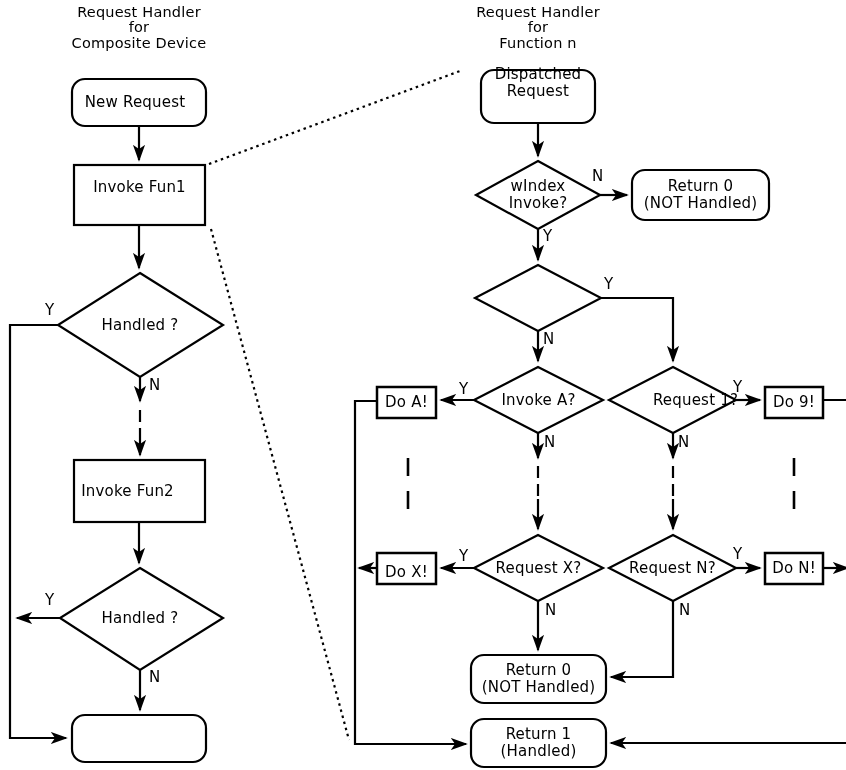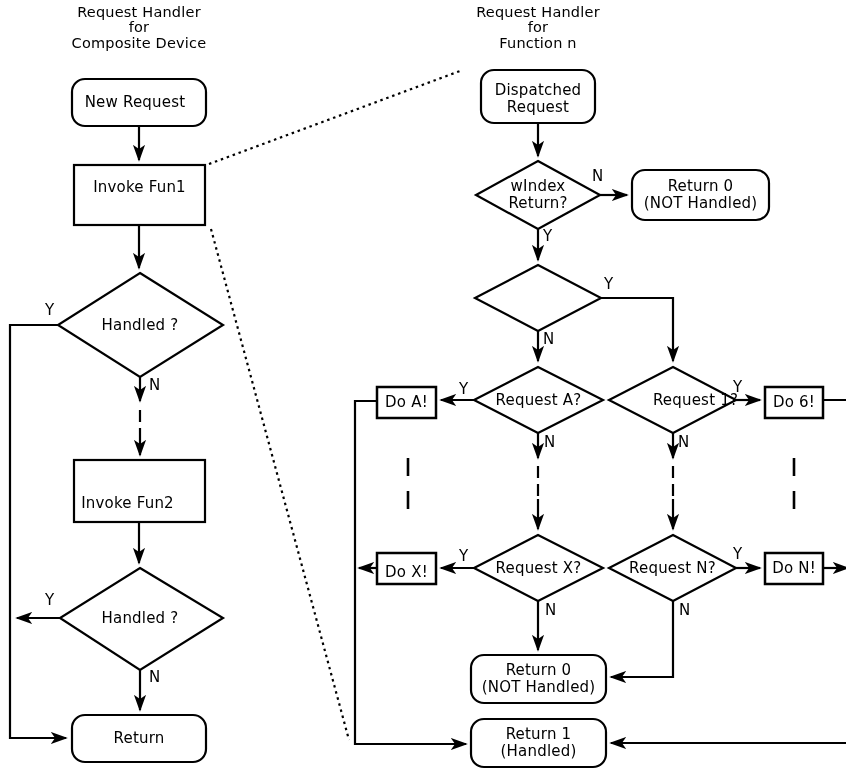--- a/index.html
+++ b/index.html
@@ -113,37 +113,36 @@
       <line x1="786" y1="491" x2="786" y2="509" stroke-width="2.6"></line>
     </g>
   </svg>
 
   <div class="txt title" style="left:16px;top:3px;width:230px;height:50px">Request Handler
 for
 Composite Device</div>
   <div class="txt" style="left:64px;top:79px;width:126px;height:47px">New Request</div>
   <div class="txt" style="left:66px;top:165px;width:131px;height:44px">Invoke Fun1</div>
   <div class="txt" style="left:62px;top:305px;width:140px;height:40px">Handled ?</div>
-  <div class="txt" style="left:66px;top:472px;width:107px;height:62px">Invoke Fun2</div>
+  <div class="txt" style="left:66px;top:460px;width:107px;height:62px">Invoke Fun2</div>
   <div class="txt" style="left:62px;top:598px;width:140px;height:40px">Handled ?</div>
-  <div class="txt" style="left:64px;top:715px;width:134px;height:47px">Return</div>
 
   <div class="txt title" style="left:430px;top:3px;width:200px;height:50px">Request Handler
 for
 Function n</div>
-  <div class="txt" style="left:473px;top:72px;width:114px;height:53px">Dispatched
+  <div class="txt" style="left:473px;top:56px;width:114px;height:53px">Dispatched
 Request</div>
   <div class="txt" style="left:467px;top:165px;width:126px;height:60px">wIndex
-Return?</div>
+Invoke?</div>
   <div class="txt" style="left:624px;top:170px;width:137px;height:50px">Return 0
 (NOT Handled)</div>
-  <div class="txt" style="left:466px;top:386px;width:129px;height:28px">Request A?</div>
+  <div class="txt" style="left:466px;top:386px;width:129px;height:28px">Invoke A?</div>
   <div class="txt" style="left:369px;top:387px;width:59px;height:31px">Do A!</div>
   <div class="txt" style="left:624px;top:386px;width:127px;height:28px">Request 1?</div>
-  <div class="txt" style="left:757px;top:387px;width:58px;height:31px">Do 6!</div>
+  <div class="txt" style="left:757px;top:387px;width:58px;height:31px">Do 9!</div>
   <div class="txt" style="left:466px;top:554px;width:129px;height:28px">Request X?</div>
   <div class="txt" style="left:369px;top:553px;width:59px;height:39px">Do X!</div>
   <div class="txt" style="left:601px;top:554px;width:127px;height:28px">Request N?</div>
   <div class="txt" style="left:757px;top:553px;width:58px;height:31px">Do N!</div>
   <div class="txt" style="left:463px;top:655px;width:135px;height:48px">Return 0
 (NOT Handled)</div>
   <div class="txt" style="left:463px;top:719px;width:135px;height:48px">Return 1
 (Handled)</div>
 
   <div class="lbl" style="left:37px;top:302px">Y</div>

